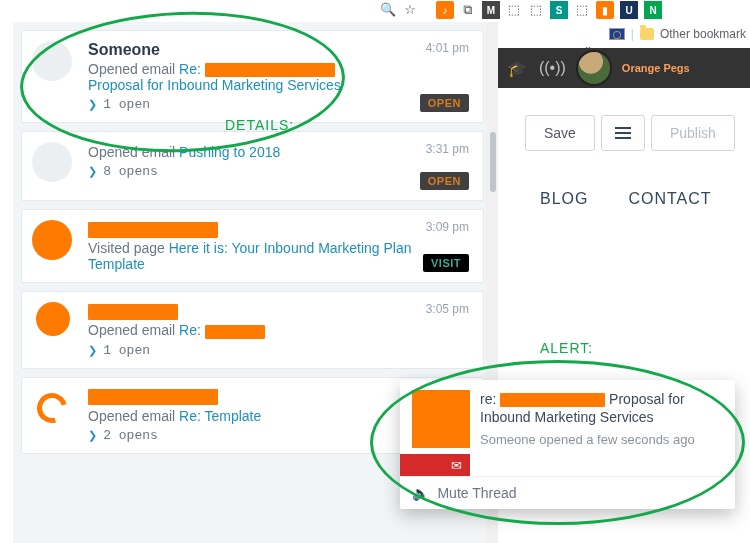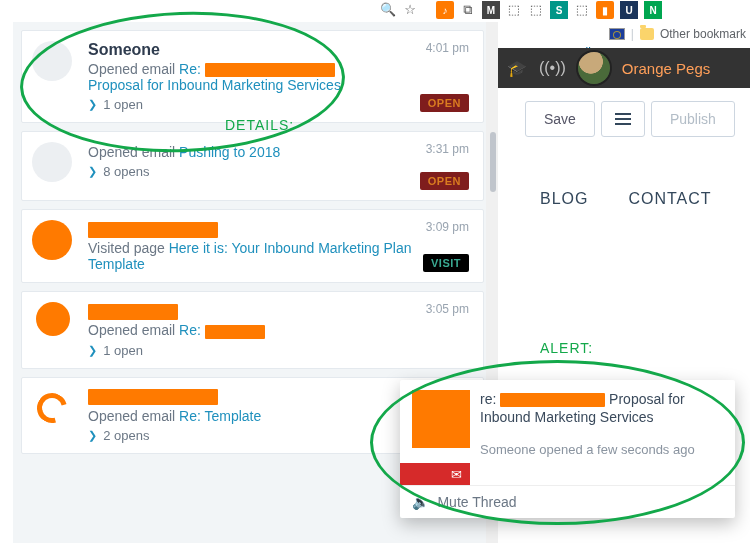--- a/index.html
+++ b/index.html
@@ -20,24 +20,24 @@
   .bookmark-row .policy-txt { color:#0369a1;margin-top:36px; }
   .eu-flag { width:16px; height:12px; background:#1b3d9b; position:relative; border:1px solid #999; }
   .eu-flag::after { content:""; position:absolute; left:3px; top:2px; width:8px; height:8px; border-radius:50%; box-shadow:0 0 0 1px #ffcc00 inset; opacity:.6;}
   .folder-icon{ width:14px; height:12px; background:#fbd46b; border-radius:2px; position:relative; }
   .folder-icon::before{content:""; position:absolute; left:0; top:-3px; width:6px; height:3px; background:#fbd46b; border-radius:1px;}
 
   
   .app-header { position:absolute; top:48px; left:497px; right:0; height:40px; background:#333; color:#fff; display:flex; align-items:center; gap:12px; padding:0 10px; }
   .app-header .hicon { color:#c0c0c0; font-size:16px; }
   .avatar-img { width:32px; height:32px; border-radius:50%; background:radial-gradient(circle at 40% 30%, #c8a97a 0 40%, #4a6a3a 42% 100%); box-shadow:0 0 0 2px #222; }
-  .orange-name { color:#ff9f59; font-size:15px; }
-
-  
-  .editor-row { position:absolute; top:101px; left:525px; display:flex; gap:6px; }
+  .orange-name { color:#ff9f59; font-size:11px;font-weight:bold; }
+
+  
+  .editor-row { position:absolute; top:115px; left:525px; display:flex; gap:6px; }
   .btn { border:1px solid #cdd6e0; background:#fff; border-radius:3px; height:36px; display:flex; align-items:center; justify-content:center; padding:0 18px; color:#556; font-size:14px; }
   .btn.menu { width:44px; padding:0; }
   .btn.publish { color:#b3bdc7; }
   .hamburger { display:flex; flex-direction:column; gap:3px; }
   .hamburger span { display:block; width:16px; height:2px; background:#33475b; }
 
   
   .right-nav { position:absolute; top:190px; left:540px; display:flex; gap:40px; font-size:16px; letter-spacing:1px; color:#33475b; }
 
   
@@ -49,38 +49,38 @@
   .card .av.orange.small { width:34px; height:34px; left:14px; }
   .card .av.logo { background:#fff; }
   .card .av.logo::after { content:""; position:absolute; inset:5px; border:5px solid #ff7a00; border-right-color:transparent; border-radius:50%; transform:rotate(30deg);}
   .card .time { position:absolute; right:14px; top:10px; color:#99a4b0; font-size:12px; }
   .who { font-weight:600; font-size:16px; color:#2e3b4e; }
   .who .light { font-weight:400; color:#6b7785; }
   .line2 { color:#6b7785; margin-top:2px; }
   .link { color:#1f90bd; }
   .opens { color:#1f90bd; font-size:13px; margin-top:4px; display:flex; align-items:center; gap:6px; }
   .opens .chev { color:#1f90bd; font-size:11px; }
-  .opens .cnt { color:#6b7785; }
+  .opens .cnt { color:#6b7785;font-family:Liberation Mono, monospace; }
   .badge { position:absolute; right:14px; bottom:10px; font-size:11px; font-weight:600; letter-spacing:.5px; padding:3px 8px; border-radius:2px; }
-  .badge.open { background:#7f1d1d; color:#d97b20; }
+  .badge.open { background:#404040; color:#d97b20; }
   .badge.visit { background:#000000; color:#3aa992; }
   .redact { display:inline-block; background:#ff7a00; height:14px; vertical-align:middle; border-radius:1px;}
 
   .scroll-gutter { position:absolute; top:0; bottom:0; right:0; width:12px; background:#f0f0f0; }
 
   
   .anno-label { position:absolute; color:#13a84a; font-weight:500; font-size:14px; letter-spacing:1px; pointer-events:none; }
   .ellipse { position:absolute; border:3px solid #13a84a; border-radius:50%; pointer-events:none; }
 
   
   .toast { position:absolute; left:400px; top:380px; width:335px; background:#fff; box-shadow:0 6px 18px rgba(0,0,0,.25); border-radius:2px; overflow:hidden; }
   .toast-top { display:flex; padding:10px 12px 6px 12px; gap:10px; }
   .toast-thumb { width:58px; height:58px; background:#ff7a00; flex-shrink:0; }
   .toast-text .subj { color:#3a4a5c; font-size:14px; line-height:1.3; }
-  .toast-text .meta { color:#8a94a0; font-size:13px; margin-top:16px; }
+  .toast-text .meta { color:#8a94a0; font-size:13px; margin-top:6px; }
   .toast-mid { height:22px; display:flex; }
   .toast-mid .redbar { width:70px; background:#d62a2a; display:flex; align-items:center; justify-content:flex-end; padding-right:8px; color:#fff; font-size:13px; }
   .toast-mid .rest { flex:1; background:#fff; }
   .toast-mute { display:flex; align-items:center; gap:8px; padding:8px 12px; border-top:1px solid #eee; color:#6b7785; font-size:14px; }
   .speaker { color:#9aa2ab; font-size:14px; }
 
 </style>
 </head>
 <body>
 

